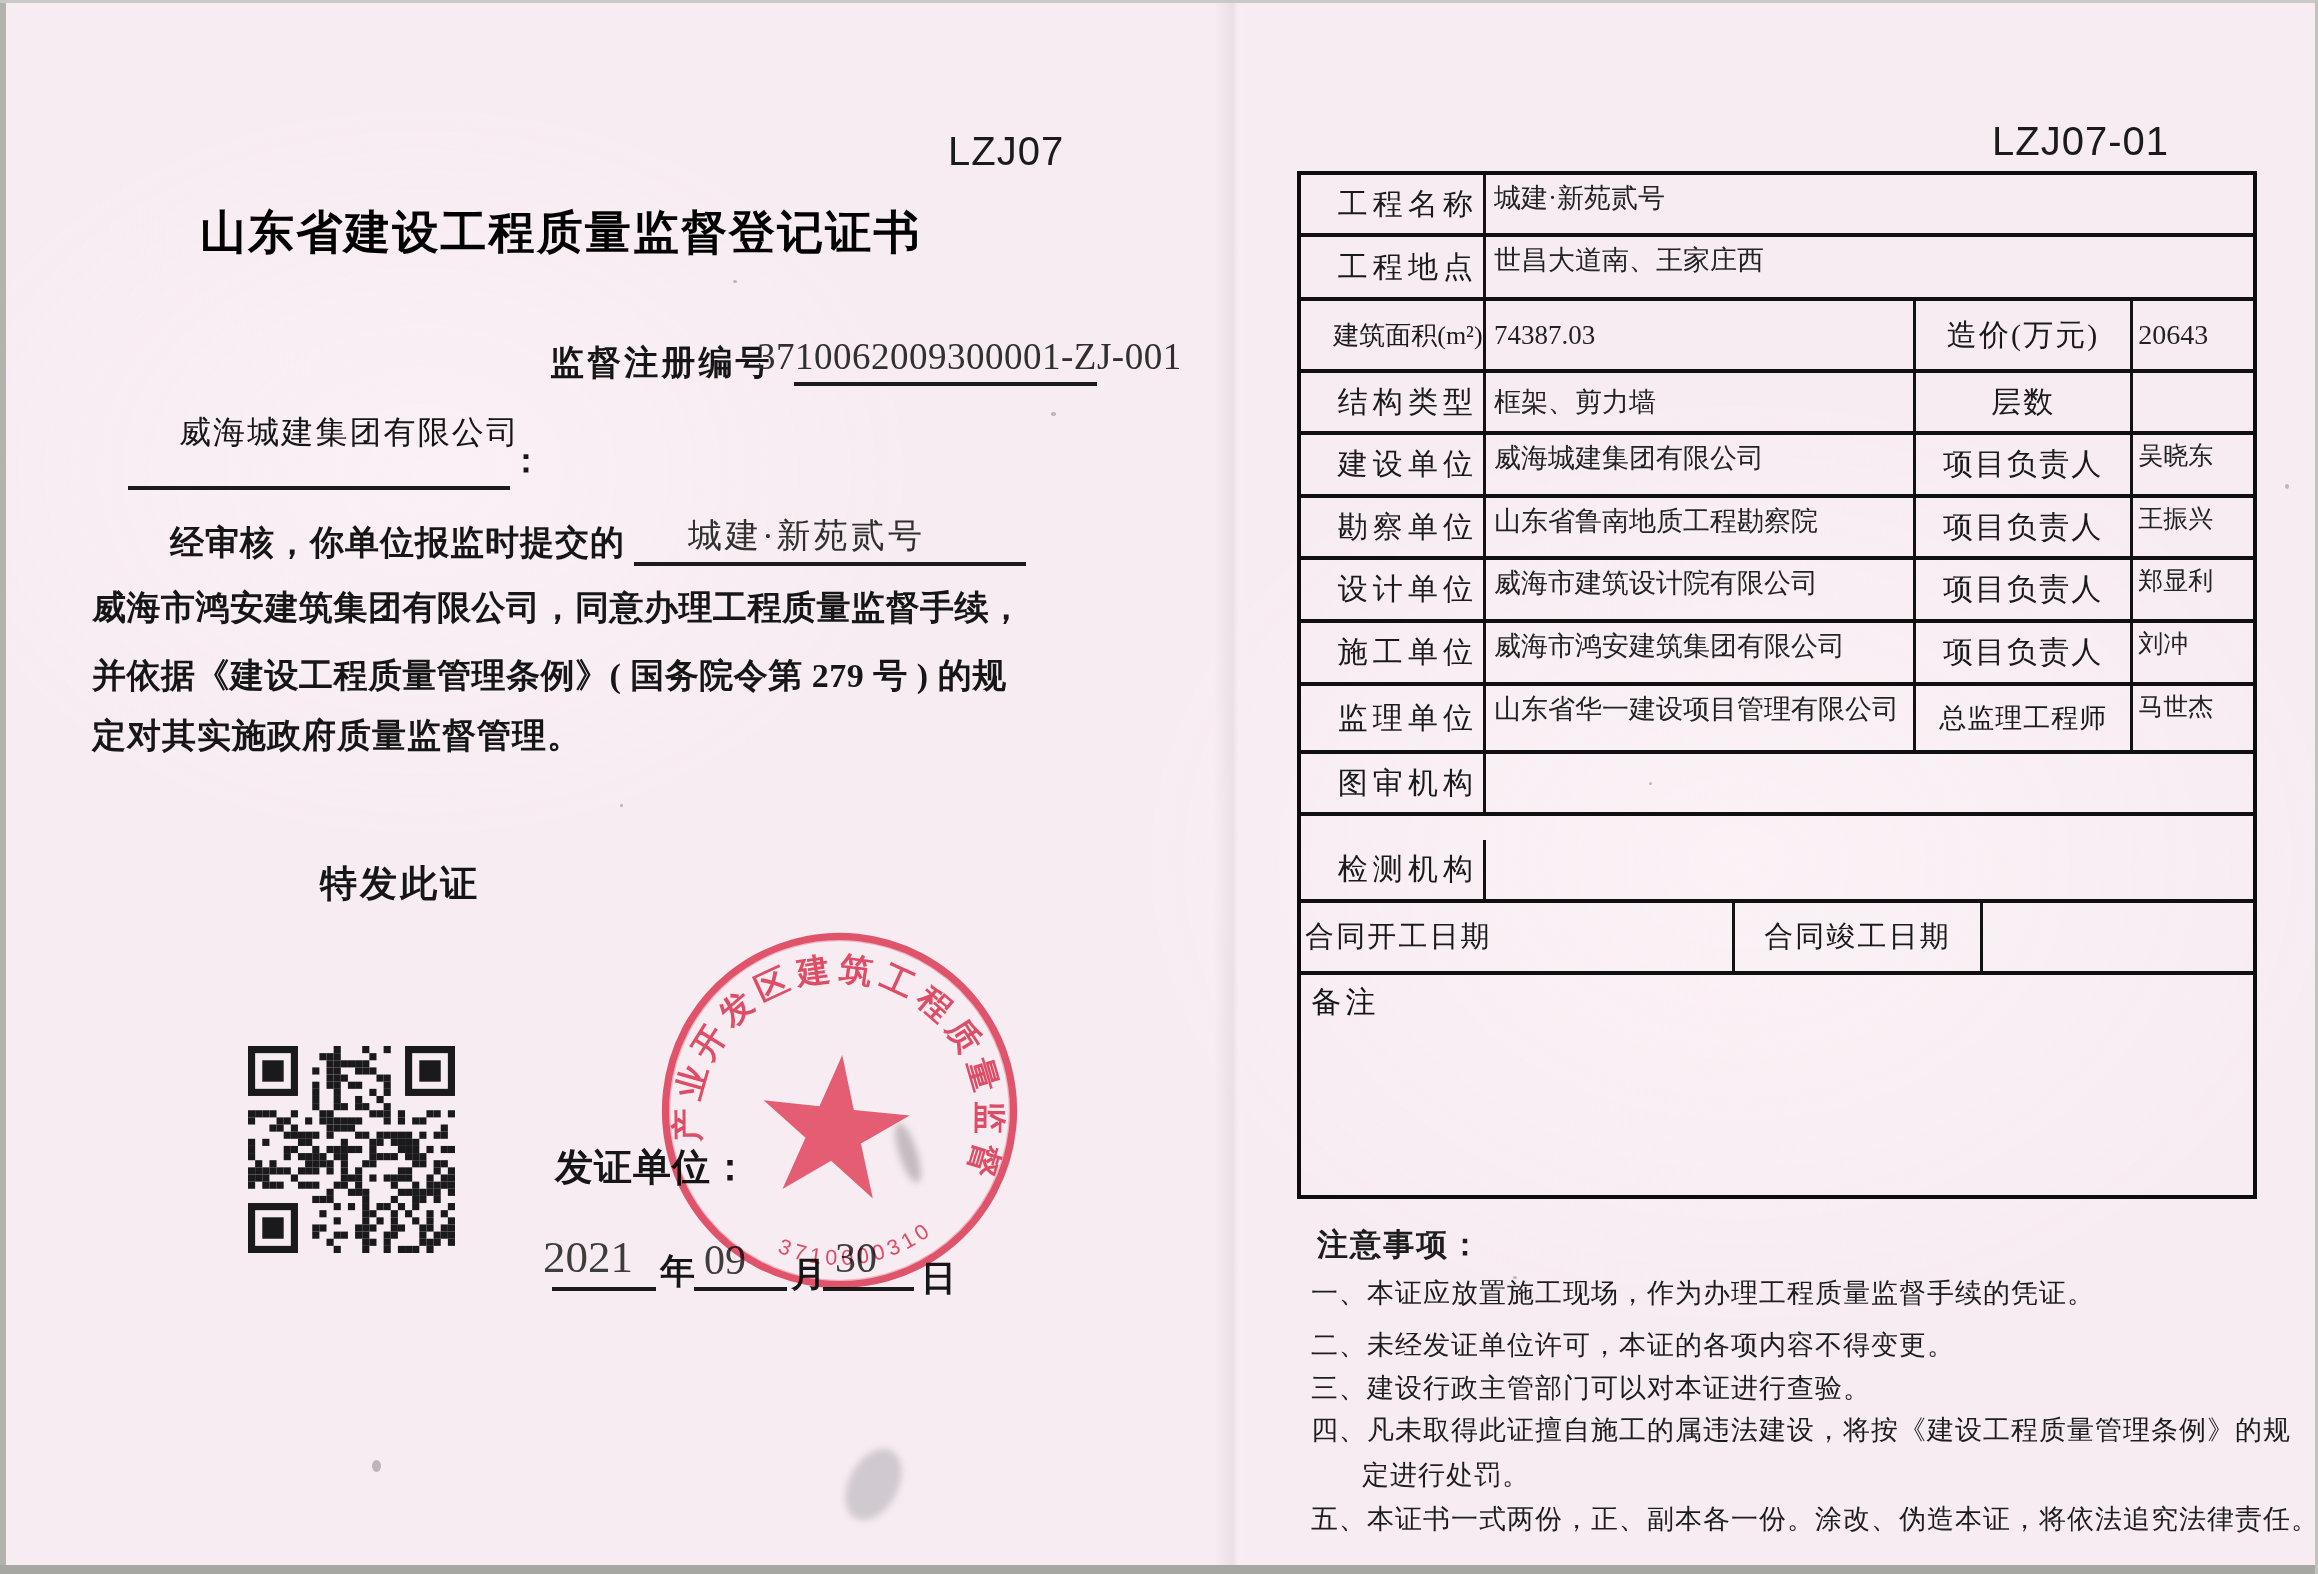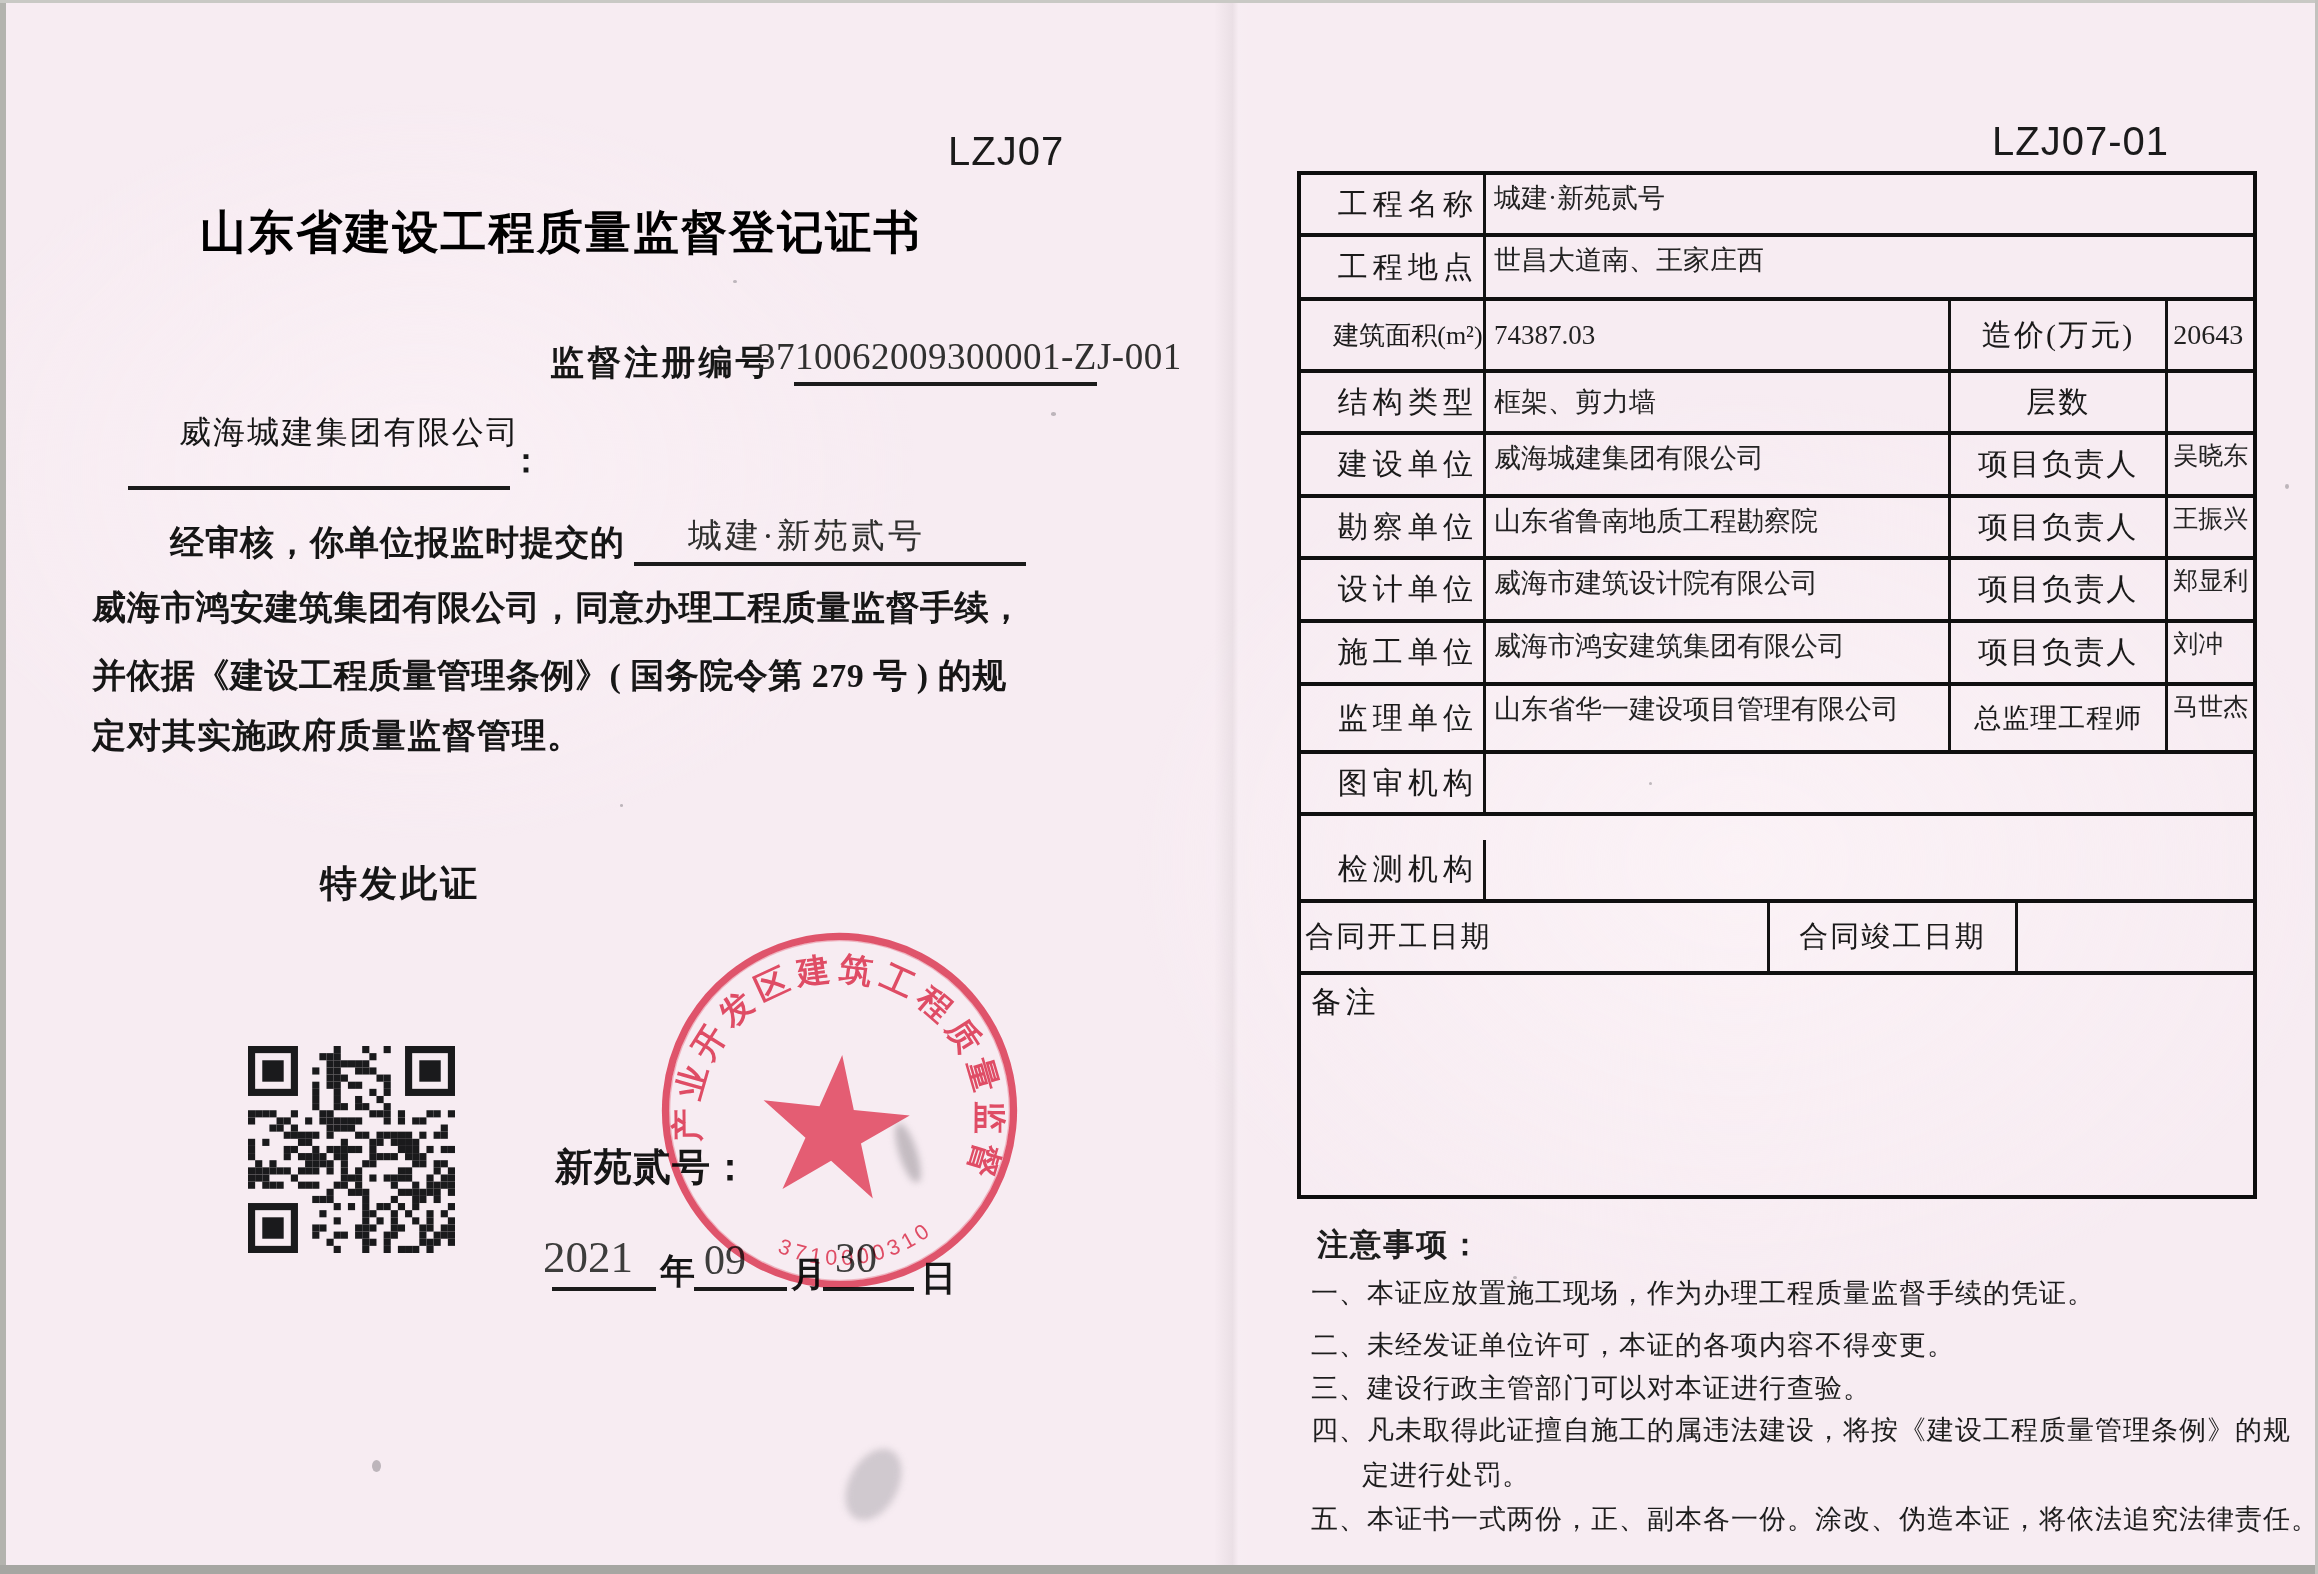--- a/index.html
+++ b/index.html
@@ -27,21 +27,21 @@
   .w-label{width:19.1%;padding-left:32px;}
   .w-val{width:45.2%;}
   .w-l2{width:22.8%;}
   .w-v2{flex:1;}
   .w-valwide{flex:1;}
   .w-a{width:45.3%;}
   .w-b{width:26%;}
   .w-c{flex:1;}
   .lab{justify-content:center;align-items:center;font-size:30px;letter-spacing:5.1px;color:#1a1a1a;}
   .lab.tight{letter-spacing:0;font-size:26px;text-align:center;}
-  .lab2{justify-content:center;align-items:center;font-size:30px;letter-spacing:2.1px;color:#1a1a1a;margin-left:35px;}
+  .lab2{justify-content:center;align-items:center;font-size:30px;letter-spacing:2.1px;color:#1a1a1a;}
   .val{align-items:flex-start;padding:5.1px 0 0 8.2px;font-size:27px;color:#232323;}
   .val.vc{align-items:center;padding-top:0;}
   .v2{align-items:flex-start;padding:4.1px 0 0 5.1px;font-size:25px;color:#232323;}
   .v2.vc{align-items:center;padding-top:0;font-size:28px;}
   .remark{align-items:flex-start;justify-content:flex-start;padding:7.2px 0 0 10.3px;font-size:30px;letter-spacing:4.1px;}
   
   .note-line{position:absolute;font-size:27px;color:#1d1d1d;letter-spacing:1px;white-space:nowrap;}
   
   .edge{position:absolute;background:#b3b3ae;}
   .speck{position:absolute;border-radius:50%;background:rgba(95,92,96,0.38);}
@@ -360,21 +360,21 @@
         <rect x="2" y="2" width="3" height="3"></rect>
         <rect x="22" y="0" width="7" height="7"></rect>
         <rect x="23" y="1" width="5" height="5" fill="#f7ecf2"></rect>
         <rect x="24" y="2" width="3" height="3"></rect>
         <rect x="0" y="22" width="7" height="7"></rect>
         <rect x="1" y="23" width="5" height="5" fill="#f7ecf2"></rect>
         <rect x="2" y="24" width="3" height="3"></rect>
       </g>
     </svg>
 
-  <div class="abs heavy" style="left:555px;top:1142px;font-size:38px;letter-spacing:1px;">新苑贰号：</div>
+  <div class="abs heavy" style="left:555px;top:1142px;font-size:38px;letter-spacing:1px;">发证单位：</div>
 
   <div class="abs typed" style="left:543px;top:1231px;font-size:45px;color:#3d3d3c;">2021</div>
   <div class="abs heavy" style="left:660px;top:1248px;font-size:35px;">年</div>
   <div class="abs typed" style="left:704px;top:1236px;font-size:42px;color:#3d3d3c;">09</div>
   <div class="abs heavy" style="left:791px;top:1251px;font-size:35px;">月</div>
   <div class="abs typed" style="left:835px;top:1234px;font-size:42px;color:#3d3d3c;">30</div>
   <div class="abs heavy" style="left:921px;top:1255px;font-size:35px;">日</div>
   <div class="uline" style="left:552px;top:1287px;width:104px;"></div>
   <div class="uline" style="left:694px;top:1287px;width:93px;"></div>
   <div class="uline" style="left:823px;top:1287px;width:91px;"></div>

